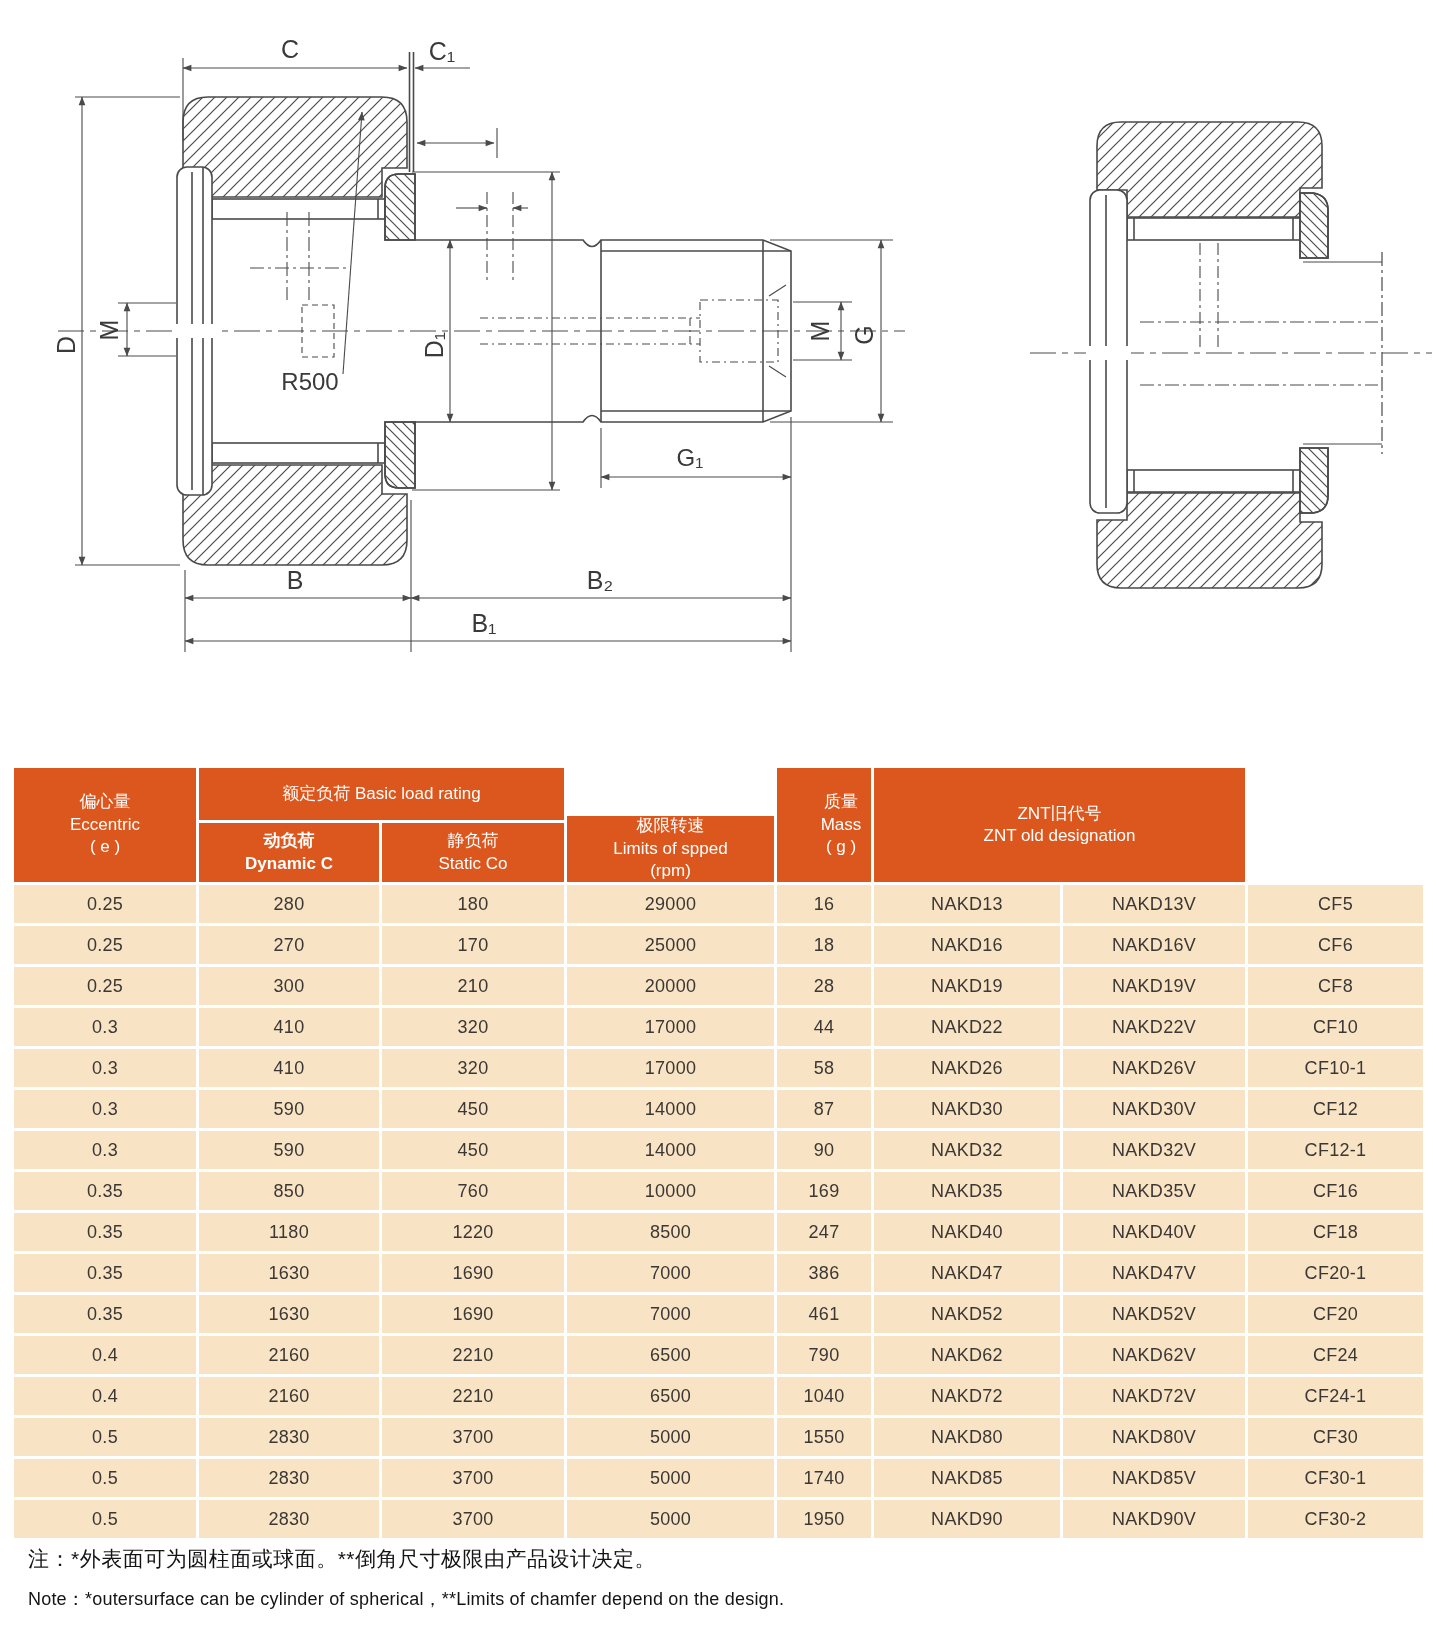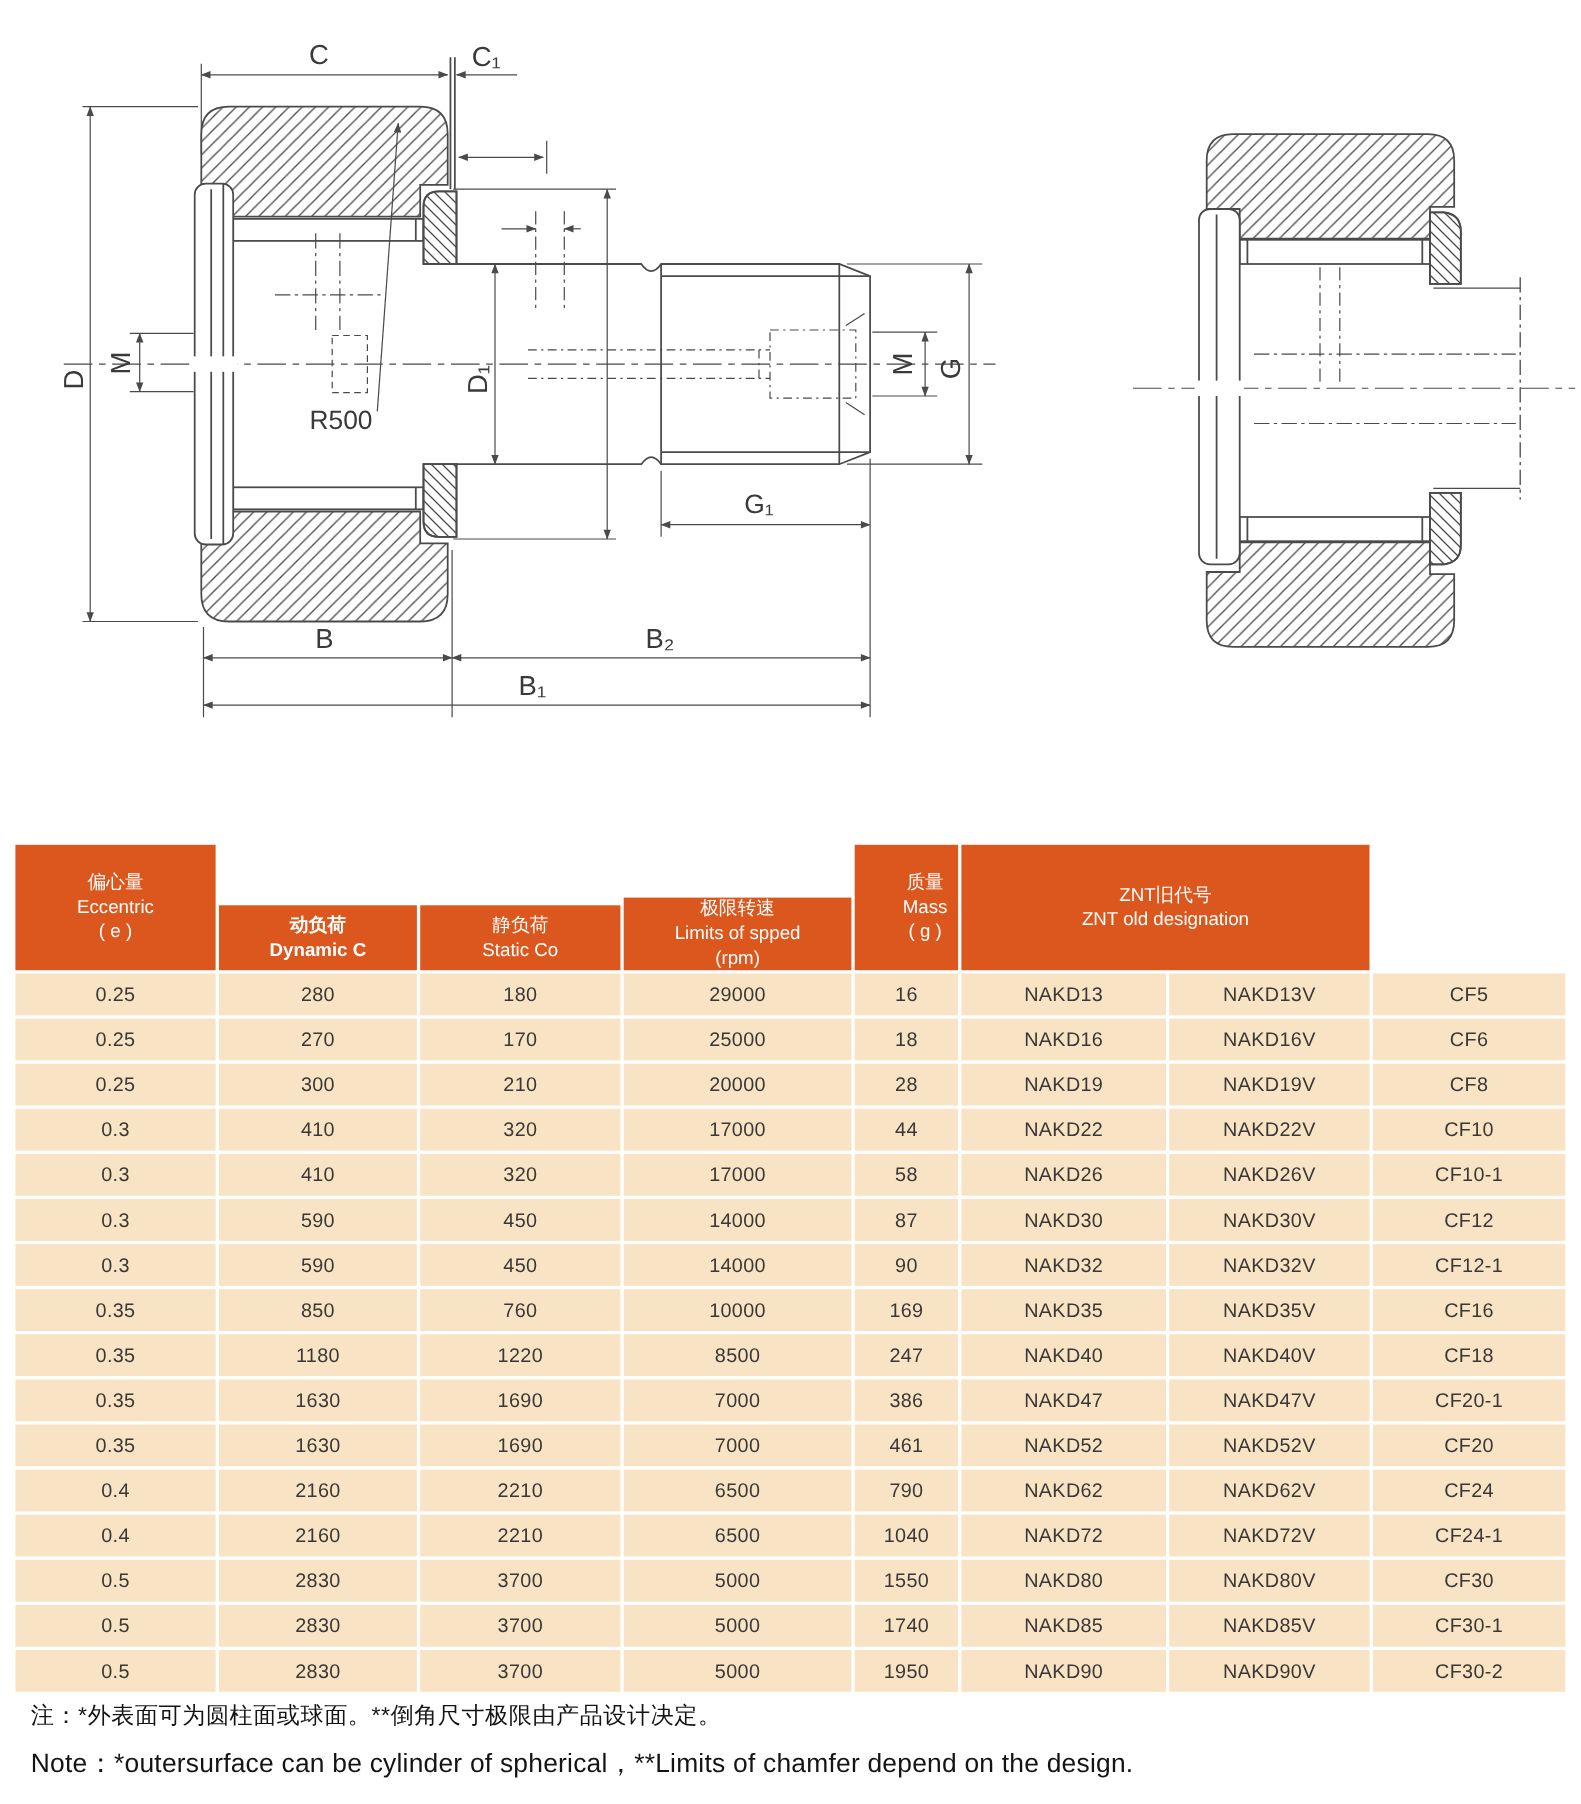--- a/index.html
+++ b/index.html
@@ -18,21 +18,21 @@
   .h-dyn{grid-column:2;grid-row:2;font-weight:bold;}
   .h-sta{grid-column:3;grid-row:2;}
   .h-spd{grid-column:4;grid-row:1/3;margin-top:48px;}
   .h-mass{grid-column:5;grid-row:1/3;padding-left:34px;}
   .h-znt{grid-column:6/8;grid-row:1/3;}
   .h-iko{grid-column:8;grid-row:1/3;}
   .bc{background:#F8E3C5;color:#3b3734;display:flex;align-items:center;justify-content:center;
       font-size:18px;letter-spacing:.3px;}
   .notes{position:absolute;left:28px;top:1545px;color:#141414;}
   .note-cn{font-size:21px;letter-spacing:.5px;}
-  .note-en{font-size:24px;margin-top:14px;letter-spacing:.2px;}
+  .note-en{font-size:18px;margin-top:14px;letter-spacing:.2px;}
 </style>
 </head>
 <body>
 
 <div class="page">
 
   <svg width="1437" height="700" viewBox="0 0 1437 700">
     <defs>
       <marker id="ah" viewBox="0 0 10 10" refX="9.5" refY="5" markerWidth="13" markerHeight="8" orient="auto-start-reverse">
         <path d="M0,1.2 L10,5 L0,8.8 Z" fill="#4a4a4a"></path>
@@ -195,20 +195,23 @@
     </g>
   </svg>
 
   
   <div class="spec-table">
     <div class="thead">
       <div class="hc h-ecc">
         <span>偏心量</span>
         <span>Eccentric</span>
         <span>( e )</span>
+      </div>
+      <div class="hc h-blr">
+        <span>额定负荷 Basic load rating</span>
       </div>
       <div class="hc h-dyn">
         <span>动负荷</span>
         <span>Dynamic C</span>
       </div>
       <div class="hc h-sta">
         <span>静负荷</span>
         <span>Static Co</span>
       </div>
       <div class="hc h-spd">

